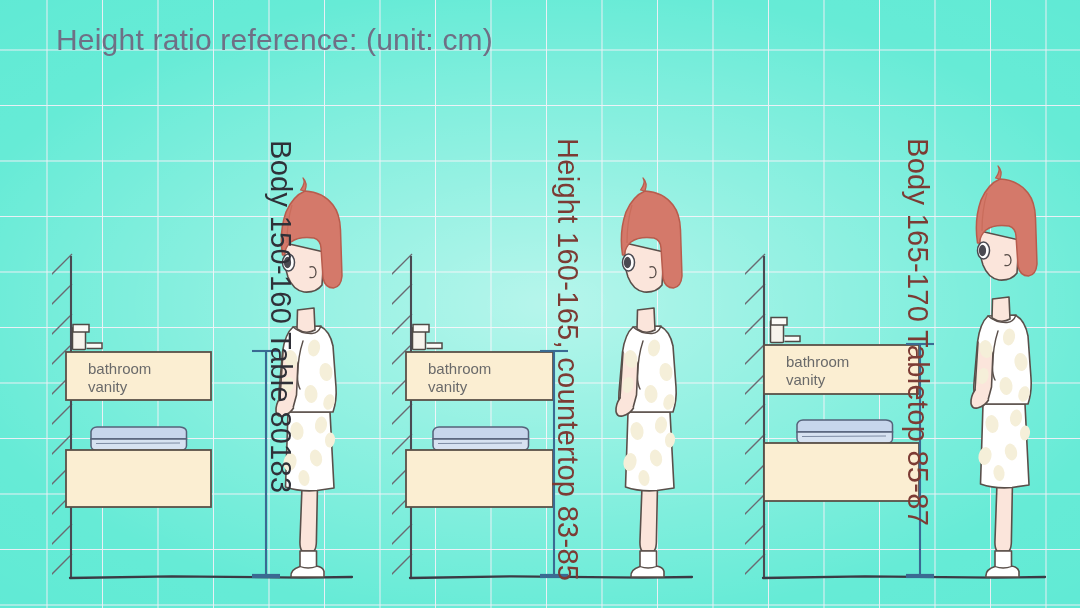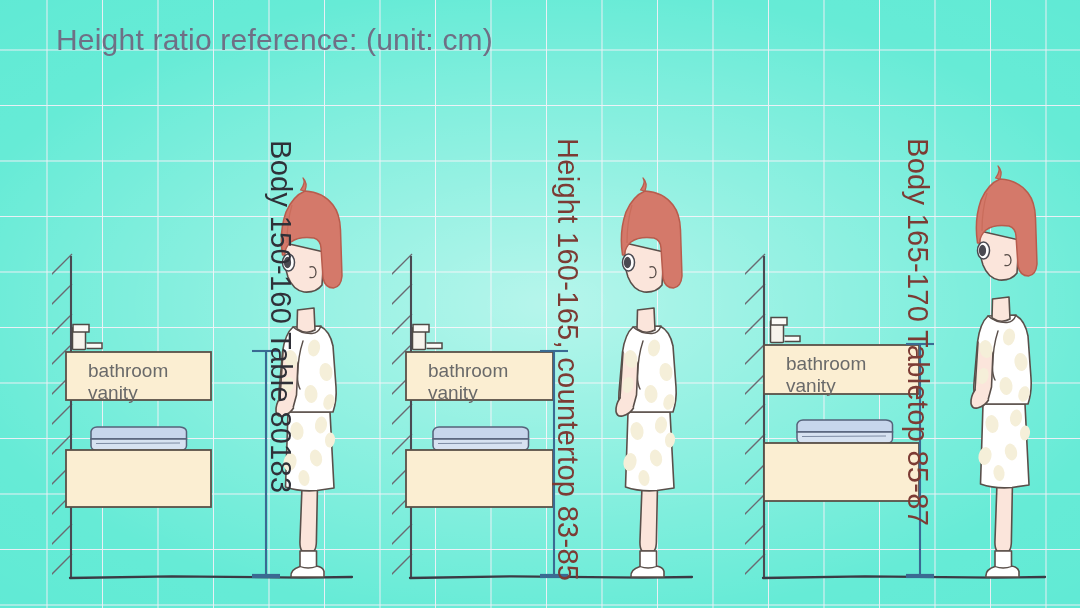--- a/index.html
+++ b/index.html
@@ -66,21 +66,21 @@
     white-space: nowrap;
     font-size: 29px;
     font-weight: 400;
     letter-spacing: 0.3px;
   }
 
   
   .vanity-label {
     position: absolute;
     color: #6a6a6a;
-    font-size: 19px;
+    font-size: 15px;
     line-height: 1.18;
     white-space: pre-line;
   }
 </style>
 </head>
 <body>
 
 <div id="stage">
 
   <div class="grid-bg"></div>

